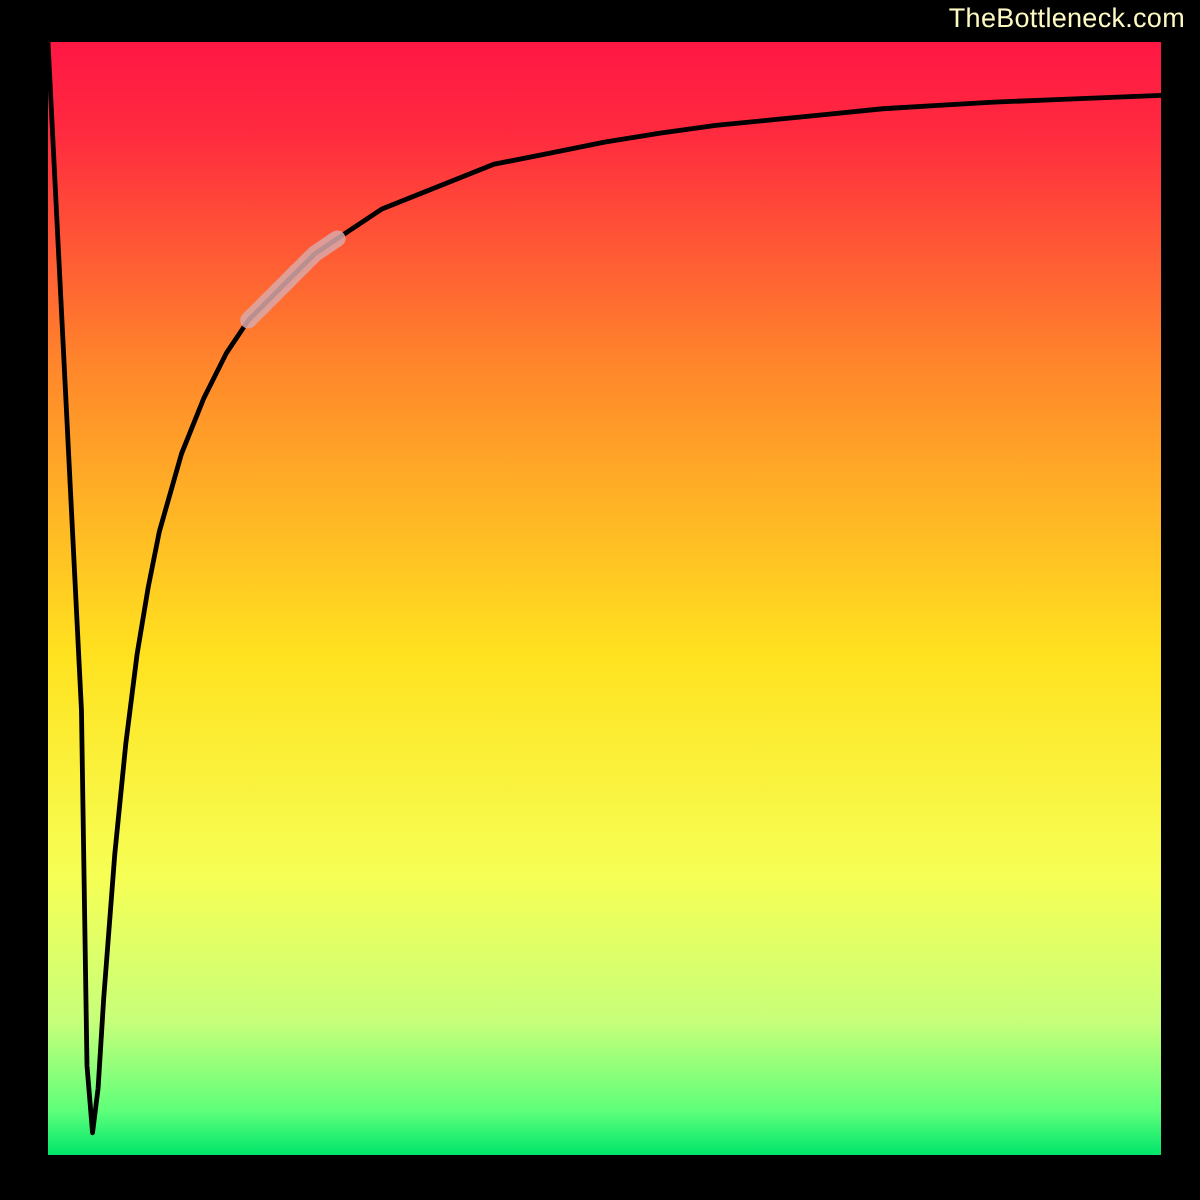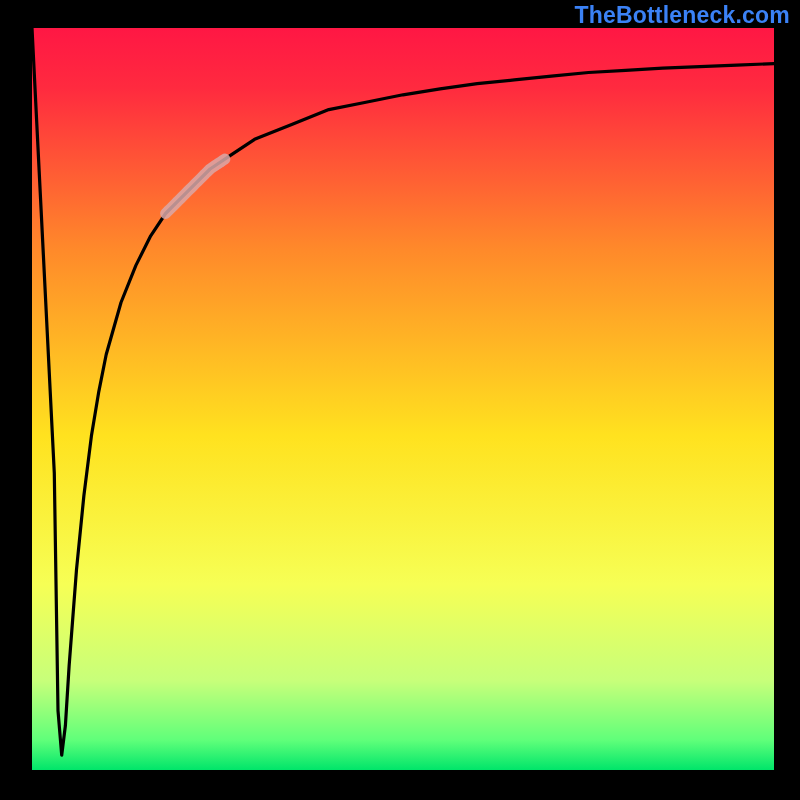--- a/index.html
+++ b/index.html
@@ -16,23 +16,23 @@
     width: 800px;
     height: 800px;
   }
   svg {
     display: block;
   }
   .attrib {
     position: absolute;
     top: 2px;
     right: 10px;
-    color: #3b82f6;
-    font-size: 23px;
-    font-weight: 700;
+    color: #fef9c3;
+    font-size: 18px;
+    font-weight: 400;
     letter-spacing: 0.2px;
     user-select: none;
   }
 </style>
 </head>
 <body>
 
 <div class="wrap">
 
   <svg viewBox="0 0 800 800" width="800" height="800">

